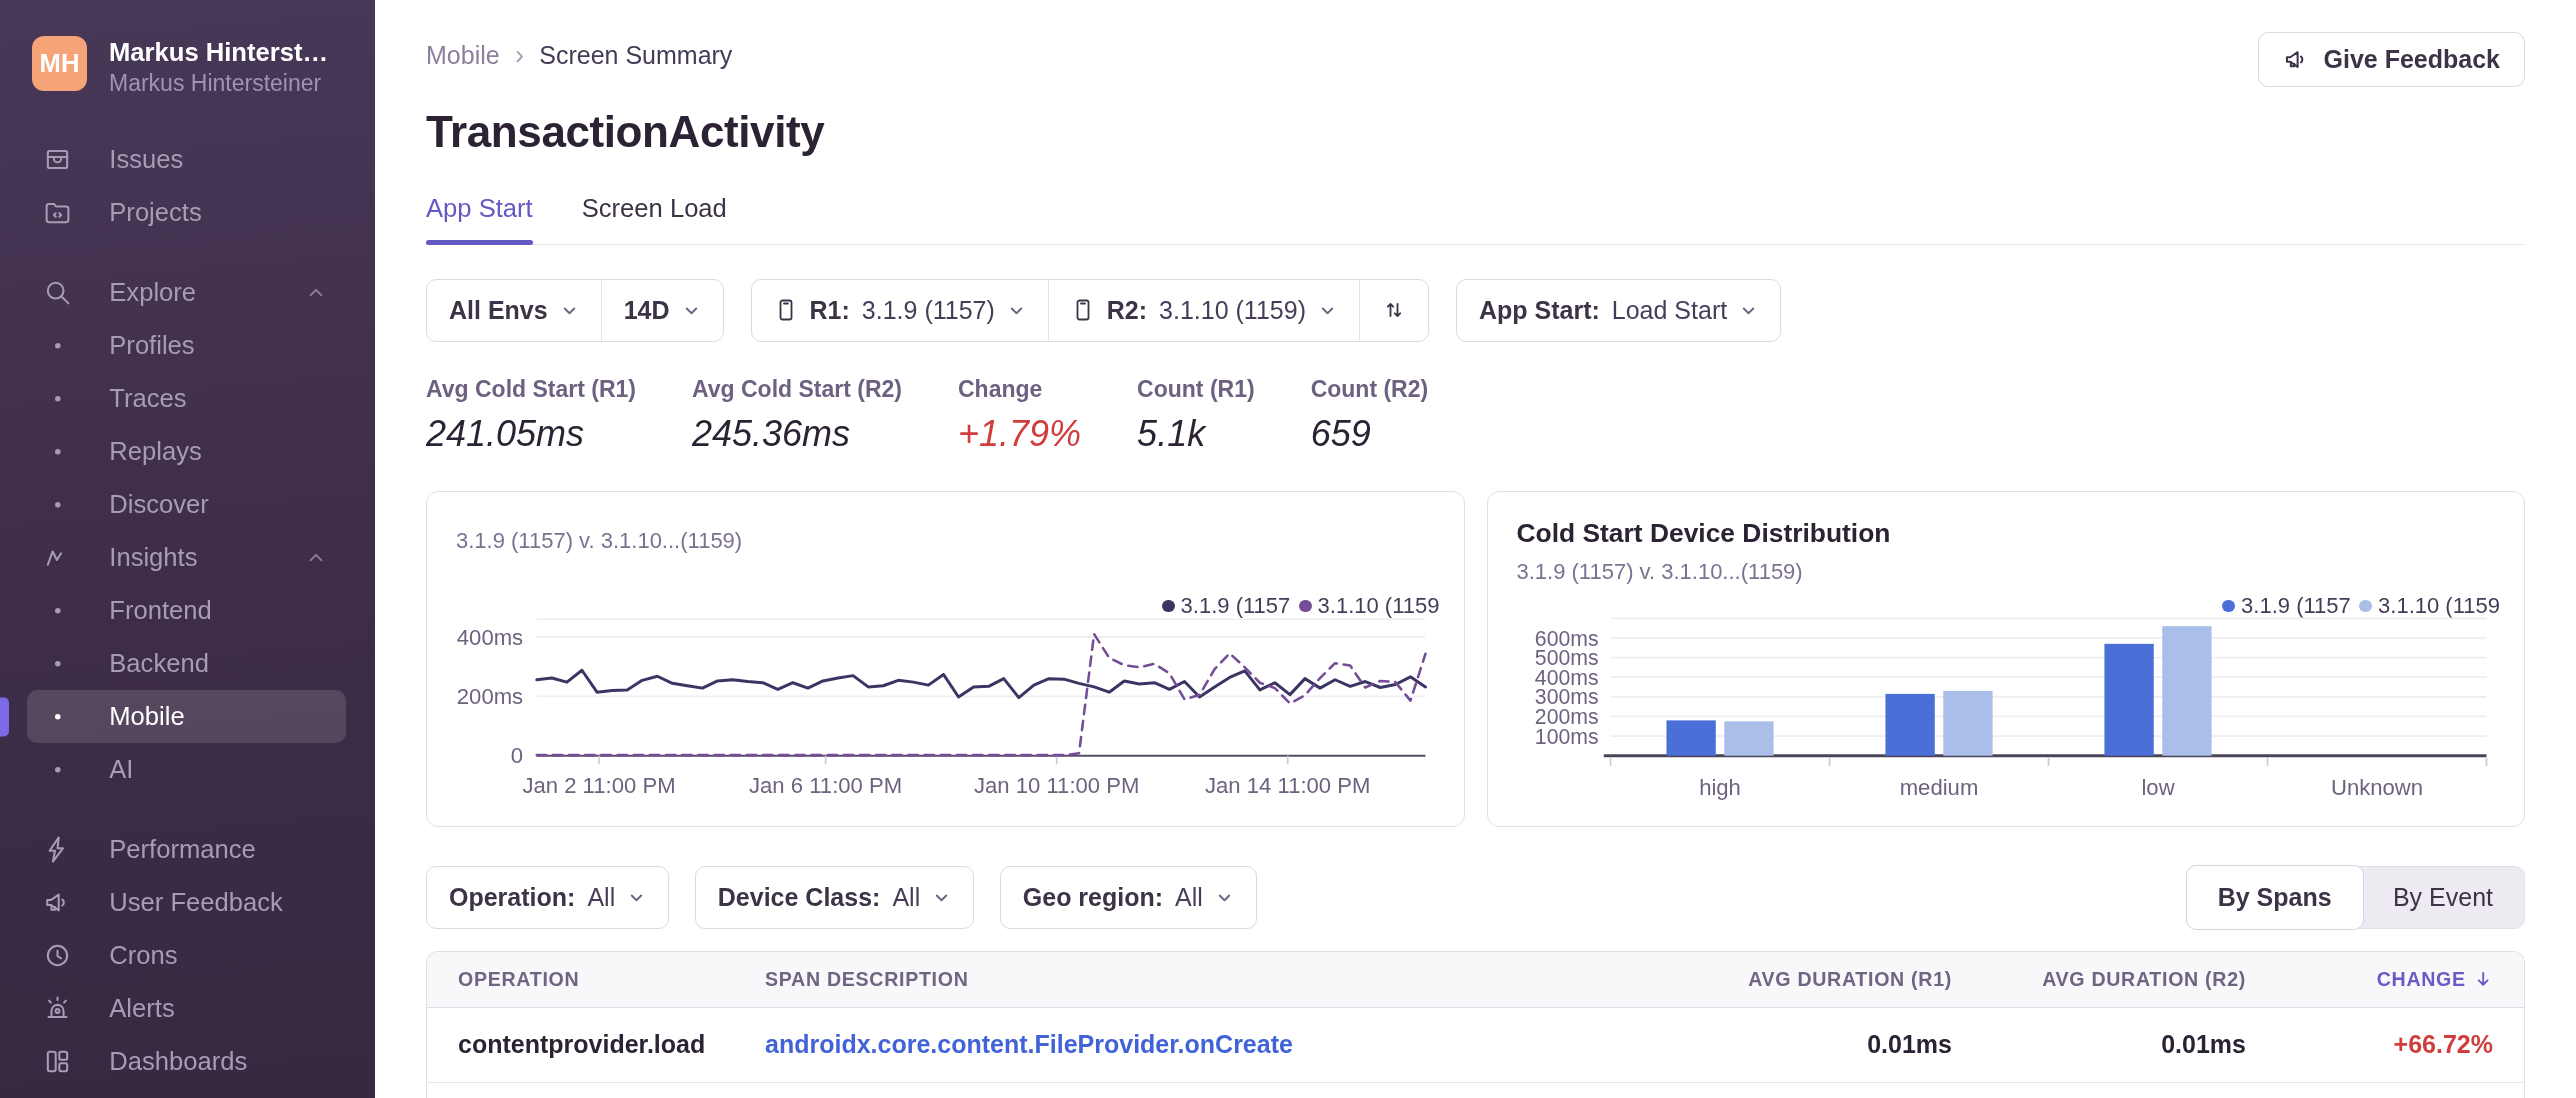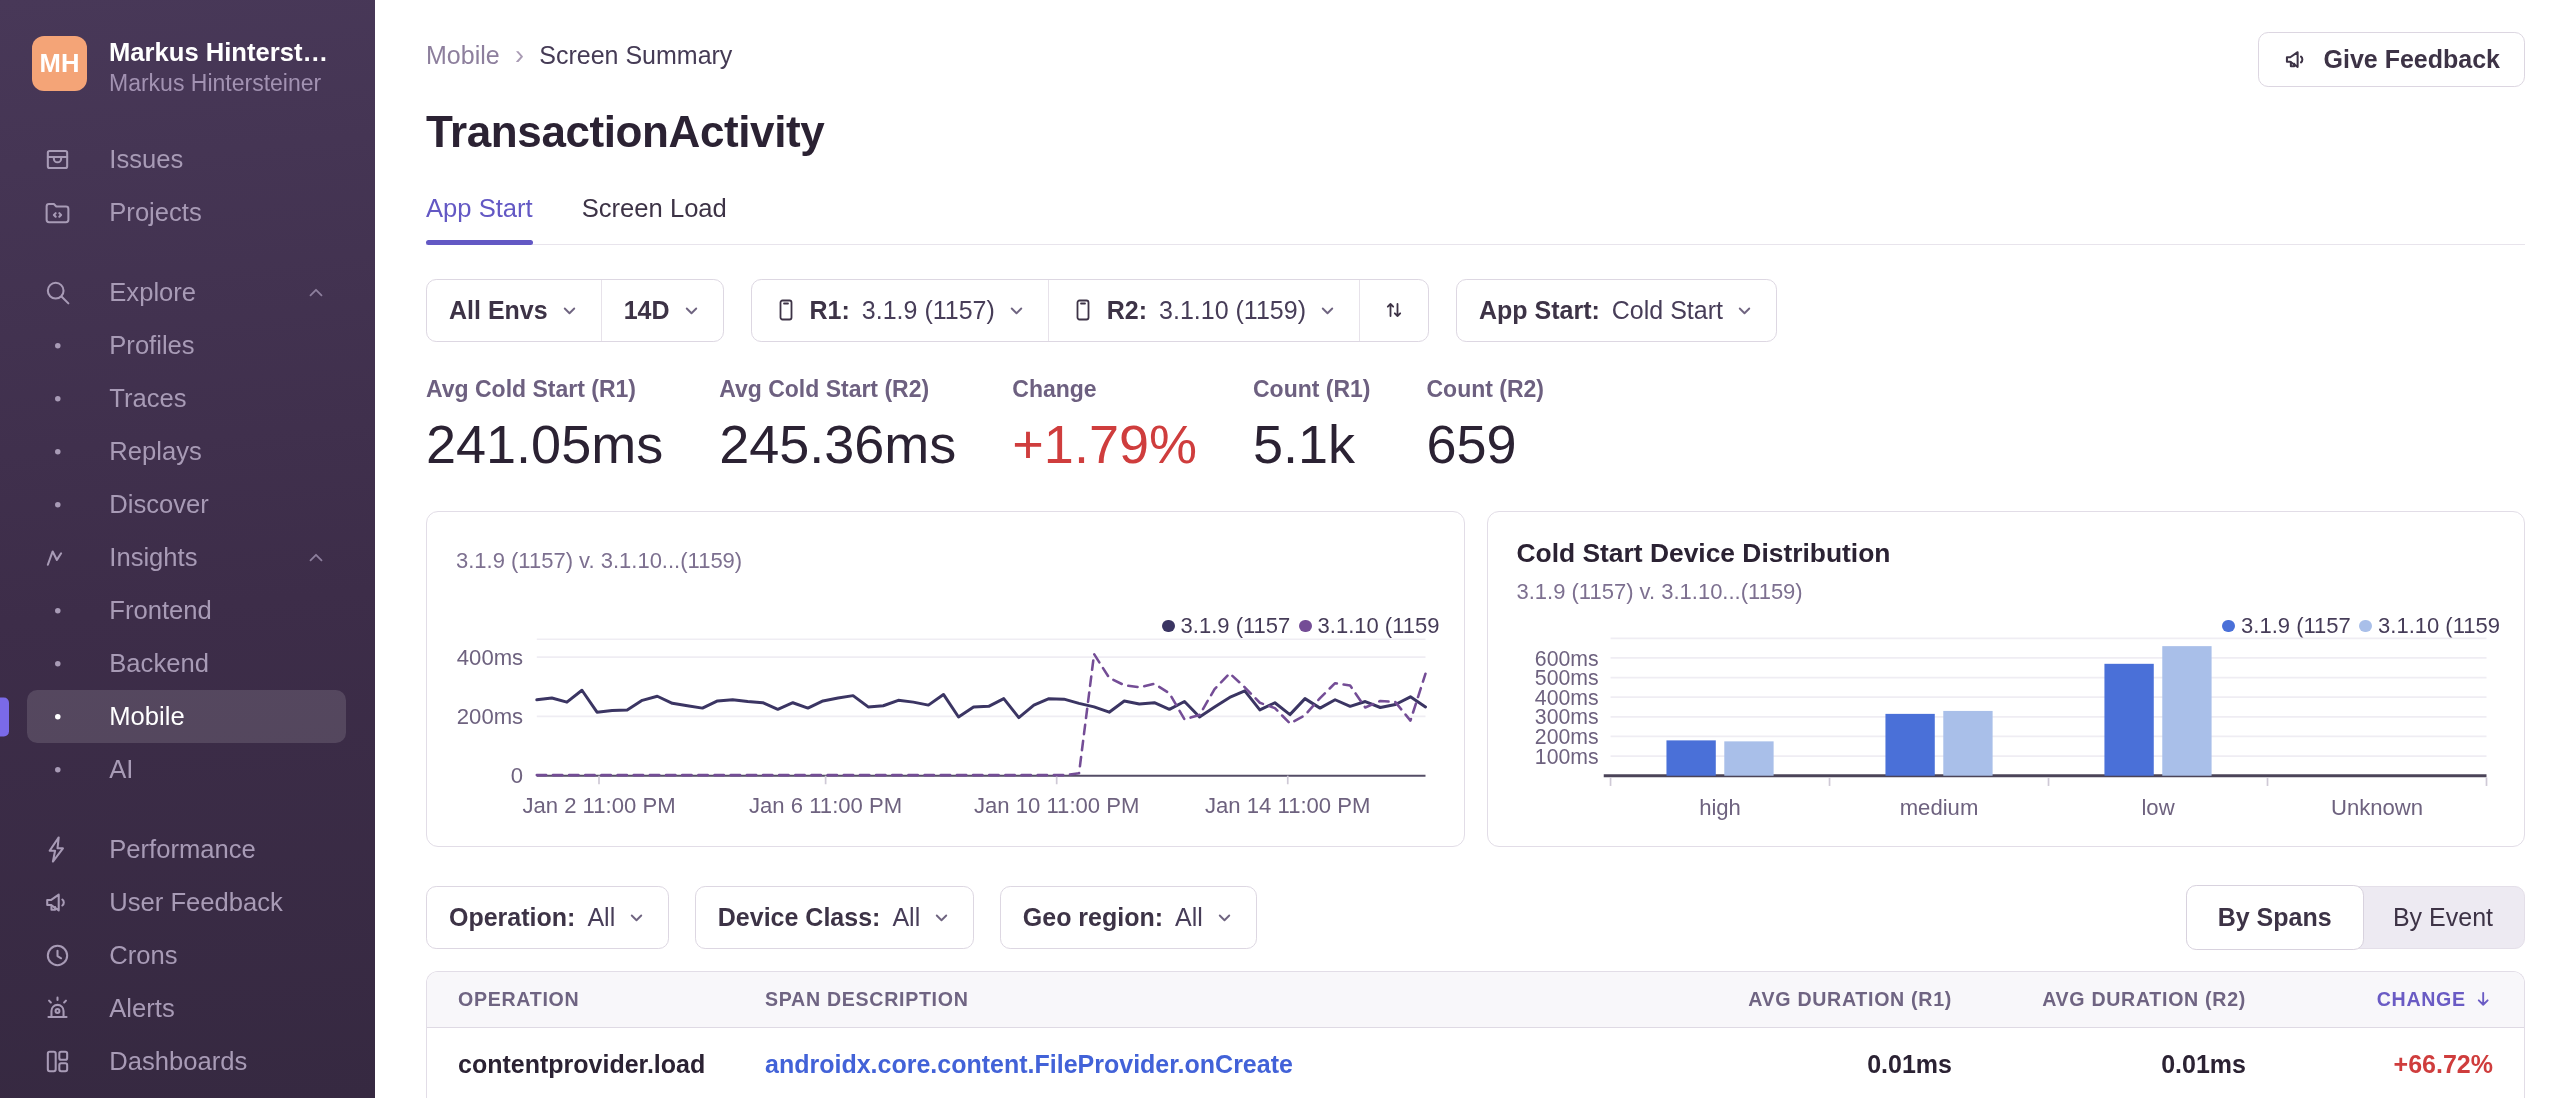--- a/index.html
+++ b/index.html
@@ -66,21 +66,21 @@
   .flabel { font-weight:700; color:#3d3346; }
   .fvalue { color:#473d58; }
   .chev { display:flex; color:#6f6480; }
   .chev svg { width:19px; height:19px; stroke:currentColor; fill:none; stroke-width:2.4; stroke-linecap:round; stroke-linejoin:round; }
   .ficon { display:flex; color:#3d3346; }
   .ficon svg { width:24px; height:24px; stroke:currentColor; fill:none; stroke-width:1.8; stroke-linecap:round; stroke-linejoin:round; }
 
   
   .metrics { display:flex; gap:56px; margin-top:34px; }
   .metric-label { font-size:23px; font-weight:700; color:#6d6080; }
-  .metric-value { font-size:54px; margin-top:10.2px; color:#2b2233; }
+  .metric-value { font-size:36px; margin-top:10.2px; color:#2b2233;font-style:italic; }
 
   
   .charts { display:flex; gap:22px; margin-top:36px; }
   .card { position:relative; flex:1; height:336px; border:1.7px solid #e2dde7; border-radius:12px; background:#fff; padding:25.6px 29px; overflow:hidden; }
   .card-title { font-size:26.4px; font-weight:700; color:#2b2233; }
   .card-sub { font-size:22px; color:#7d7090; margin-top:10.2px; }
   .legend { position:absolute; top:101px; right:24px; display:flex; align-items:center; gap:8.5px; font-size:22px; color:#463c58; white-space:nowrap; }
   .legend .ldot { width:12.8px; height:12.8px; border-radius:50%; display:inline-block; margin-right:6px; }
   .legend-entry { display:flex; align-items:center; }
   .chart-svg { position:absolute; left:29px; bottom:1.7px; width:978px; height:239px; }
@@ -384,21 +384,21 @@
               <path d="M8.5 18V6M8.5 6 5.8 8.7M8.5 6l2.7 2.7"></path>
               <path d="M15.5 6v12M15.5 18l-2.7-2.7M15.5 18l2.7-2.7"></path>
             </svg>
           </span>
       </div>
     </div>
 
     <div class="chip">
       <div class="chip-seg">
         <span class="flabel">App Start:</span>
-        <span class="fvalue">Cold Start</span>
+        <span class="fvalue">Load Start</span>
         <span class="chev">
             <svg viewBox="0 0 24 24">
               <path d="M6 9.5l6 6 6-6"></path>
             </svg>
           </span>
       </div>
     </div>
   </div>
 
   <div class="metrics">

